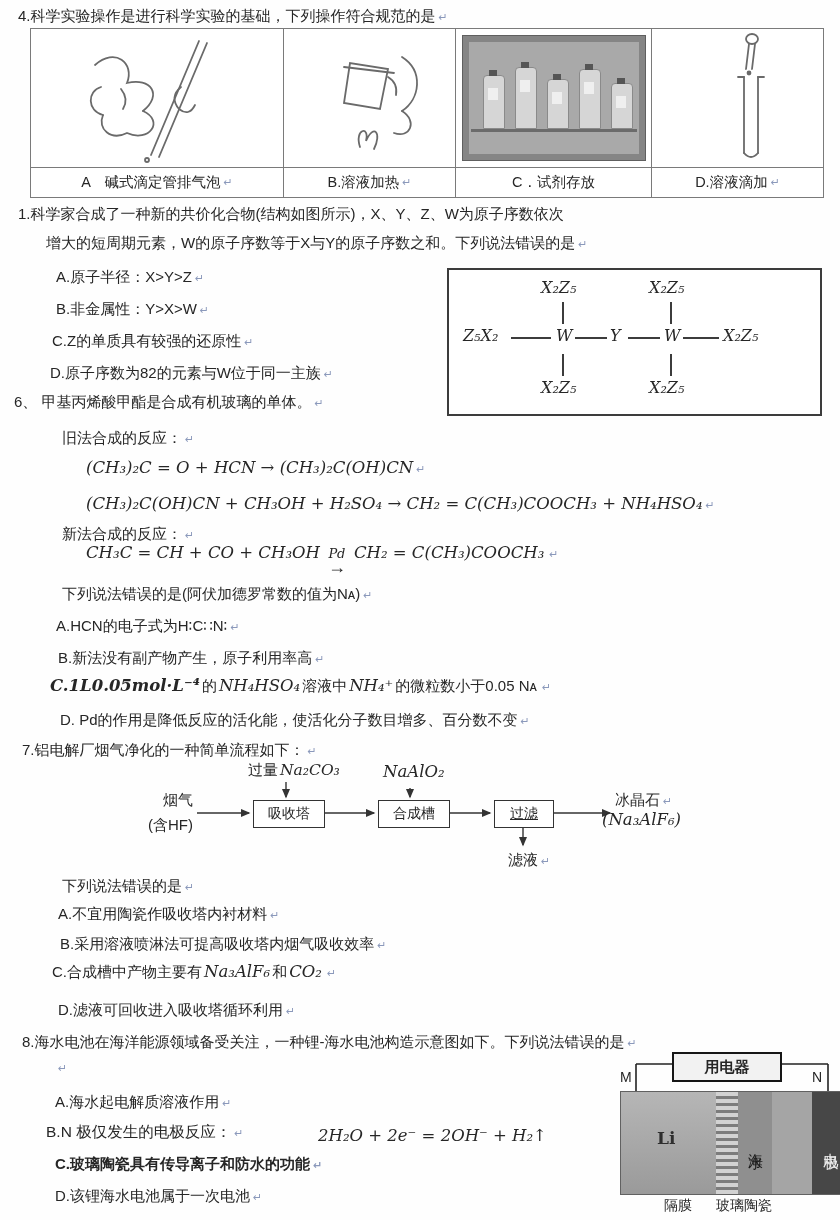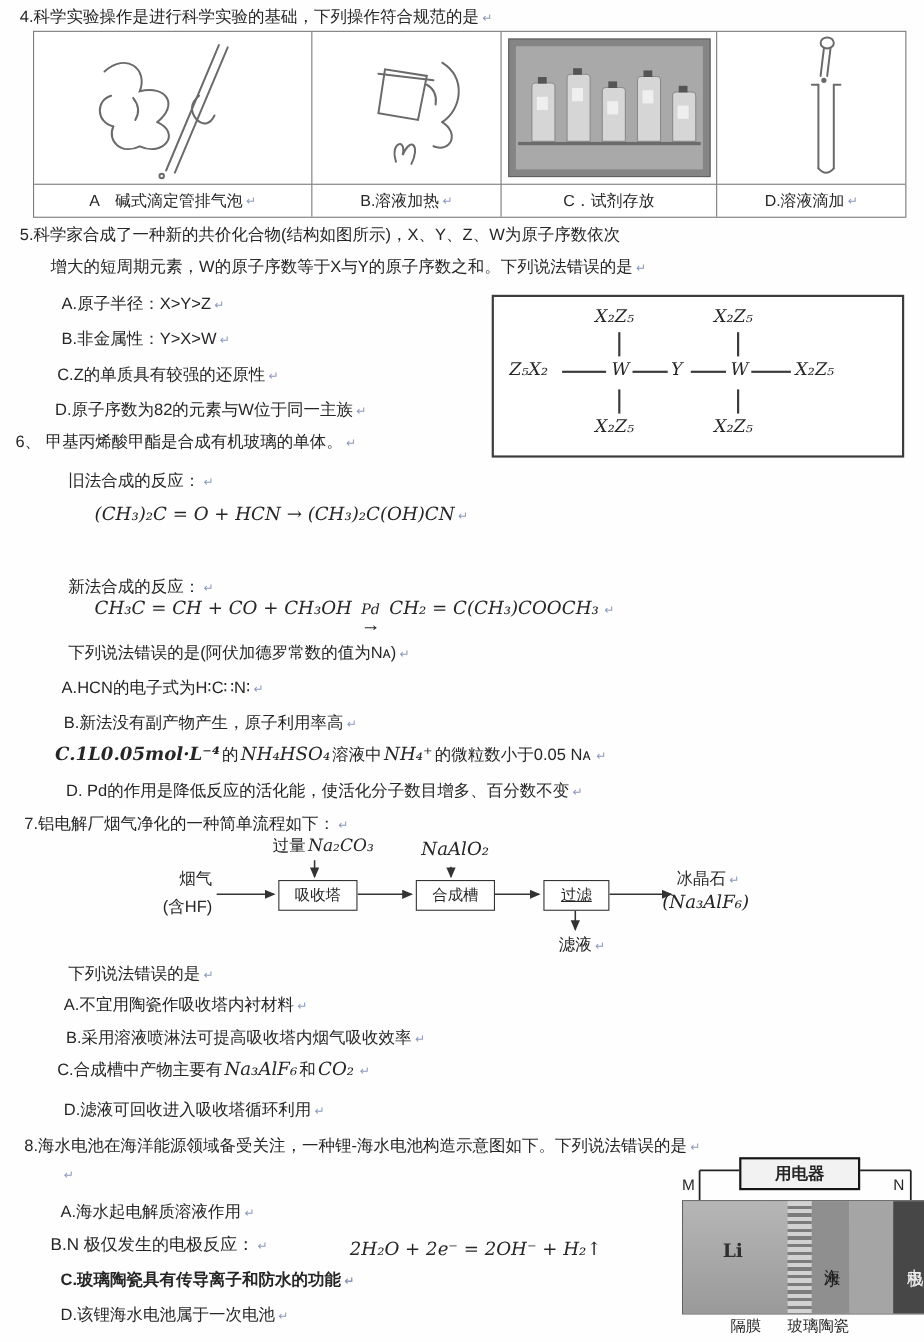--- a/index.html
+++ b/index.html
@@ -122,21 +122,21 @@
         </g>
       </svg>
     </div>
 
     <div class="q4cell capcell ret-after">A　碱式滴定管排气泡<span class="ret">↵</span></div>
     <div class="q4cell capcell ret-after">B.溶液加热<span class="ret">↵</span></div>
     <div class="q4cell capcell">C．试剂存放</div>
     <div class="q4cell capcell ret-after">D.溶液滴加<span class="ret">↵</span></div>
   </div>
 
-  <div class="abs t" style="left:18px;top:204px;">5.科学家合成了一种新的共价化合物(结构如图所示)，X、Y、Z、W为原子序数依次</div>
+  <div class="abs t" style="left:18px;top:204px;">1.科学家合成了一种新的共价化合物(结构如图所示)，X、Y、Z、W为原子序数依次</div>
   <div class="abs t ret-after" style="left:46px;top:233px;">增大的短周期元素，W的原子序数等于X与Y的原子序数之和。下列说法错误的是<span class="ret">↵</span></div>
   <div class="abs t ret-after" style="left:56px;top:267px;">A.原子半径：X&gt;Y&gt;Z<span class="ret">↵</span></div>
   <div class="abs t ret-after" style="left:56px;top:299px;">B.非金属性：Y&gt;X&gt;W<span class="ret">↵</span></div>
   <div class="abs t ret-after" style="left:52px;top:331px;">C.Z的单质具有较强的还原性<span class="ret">↵</span></div>
   <div class="abs t ret-after" style="left:50px;top:363px;">D.原子序数为82的元素与W位于同一主族<span class="ret">↵</span></div>
 
   <div class="abs sbox" style="left:447px;top:268px;width:371px;height:144px;">
     <span class="abs sletter" style="left:92px;top:8px;">X₂Z₅</span>
     <span class="abs sletter" style="left:200px;top:8px;">X₂Z₅</span>
     <div class="abs bondv" style="left:113px;top:32px;height:22px;"></div>
@@ -152,20 +152,21 @@
     <span class="abs sletter" style="left:274px;top:56px;">X₂Z₅</span>
     <div class="abs bondv" style="left:113px;top:84px;height:22px;"></div>
     <div class="abs bondv" style="left:221px;top:84px;height:22px;"></div>
     <span class="abs sletter" style="left:92px;top:108px;">X₂Z₅</span>
     <span class="abs sletter" style="left:200px;top:108px;">X₂Z₅</span>
   </div>
 
   <div class="abs t ret-after" style="left:14px;top:392px;">6、 甲基丙烯酸甲酯是合成有机玻璃的单体。<span class="ret">↵</span></div>
   <div class="abs t ret-after" style="left:62px;top:428px;">旧法合成的反应：<span class="ret">↵</span></div>
   <div class="abs math ret-after" style="left:86px;top:458px;">(CH₃)₂C = O + HCN → (CH₃)₂C(OH)CN<span class="ret">↵</span></div>
+  <div class="abs math ret-after" style="left:86px;top:494px;">(CH₃)₂C(OH)CN + CH₃OH + H₂SO₄ → CH₂ = C(CH₃)COOCH₃ + NH₄HSO₄<span class="ret">↵</span></div>
   <div class="abs t ret-after" style="left:62px;top:524px;">新法合成的反应：<span class="ret">↵</span></div>
   <div class="abs row ret-after" style="left:86px;top:543px;">
     <span class="math">CH₃C = CH + CO + CH₃OH</span>
     <span class="arrstack">
       <span class="cat">Pd</span>
       <span class="arrglyph">→</span>
     </span>
     <span class="math">CH₂ = C(CH₃)COOCH₃</span>
   <span class="ret">↵</span>
     </div>

